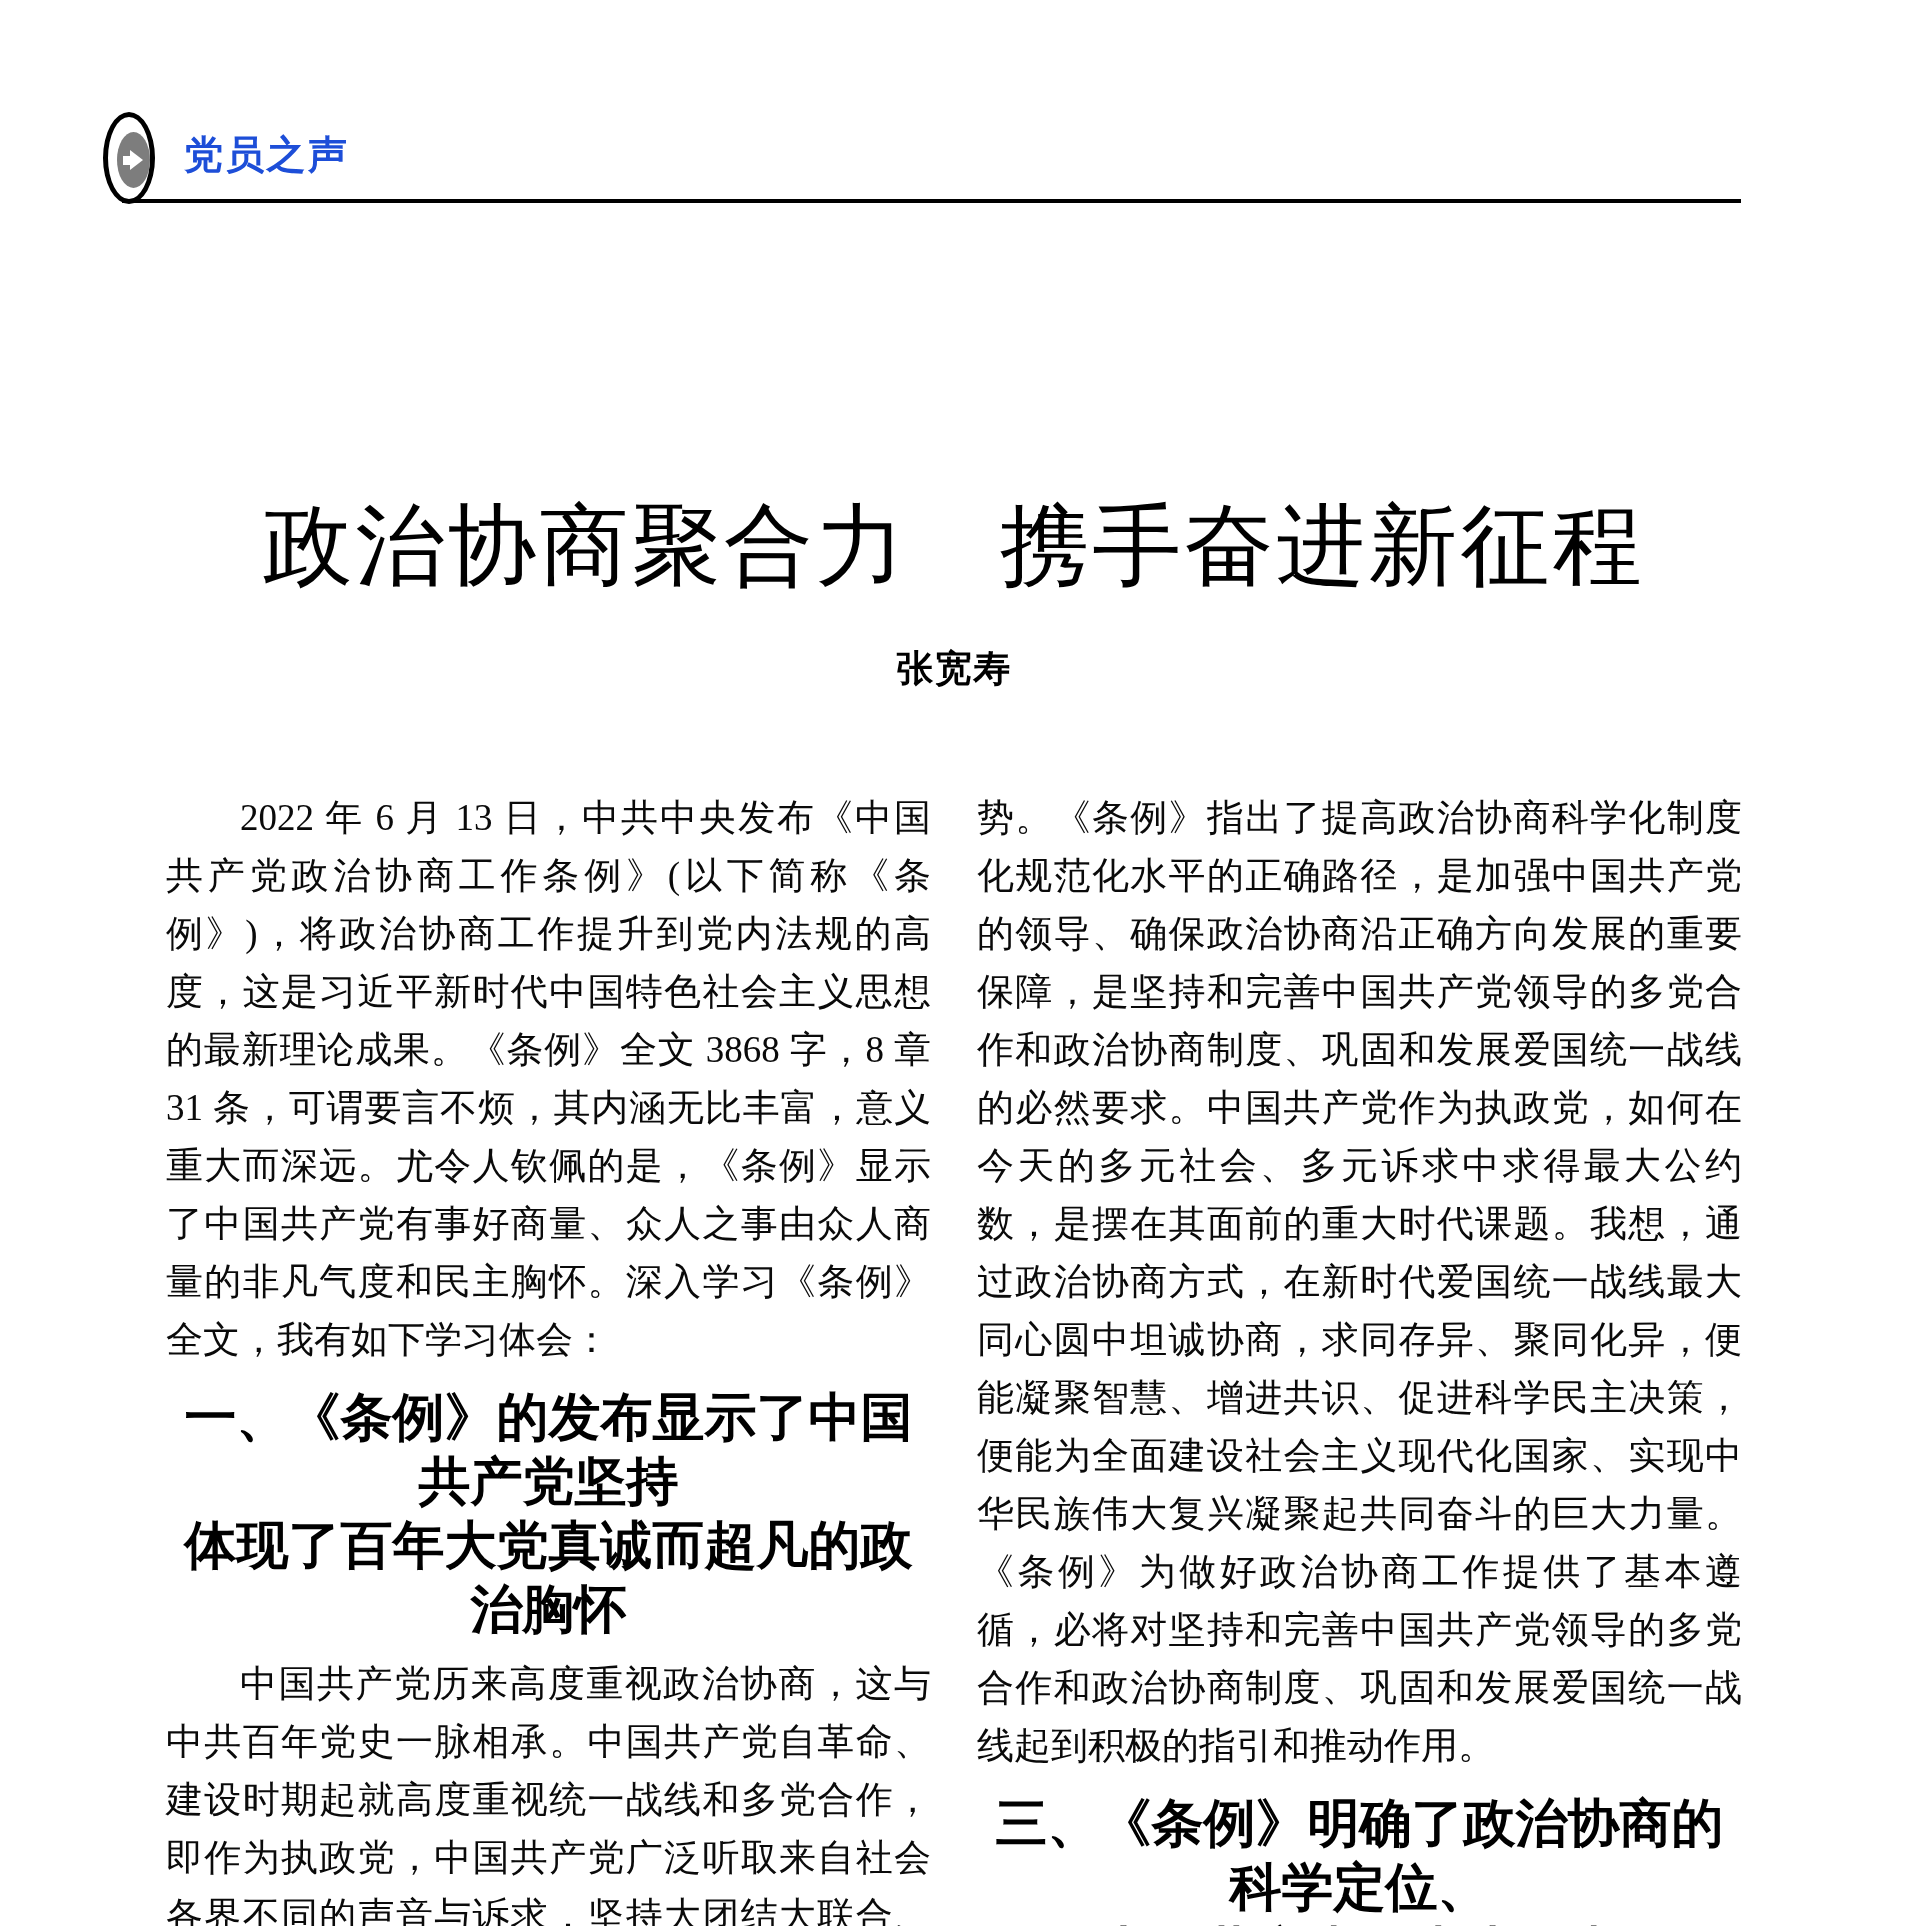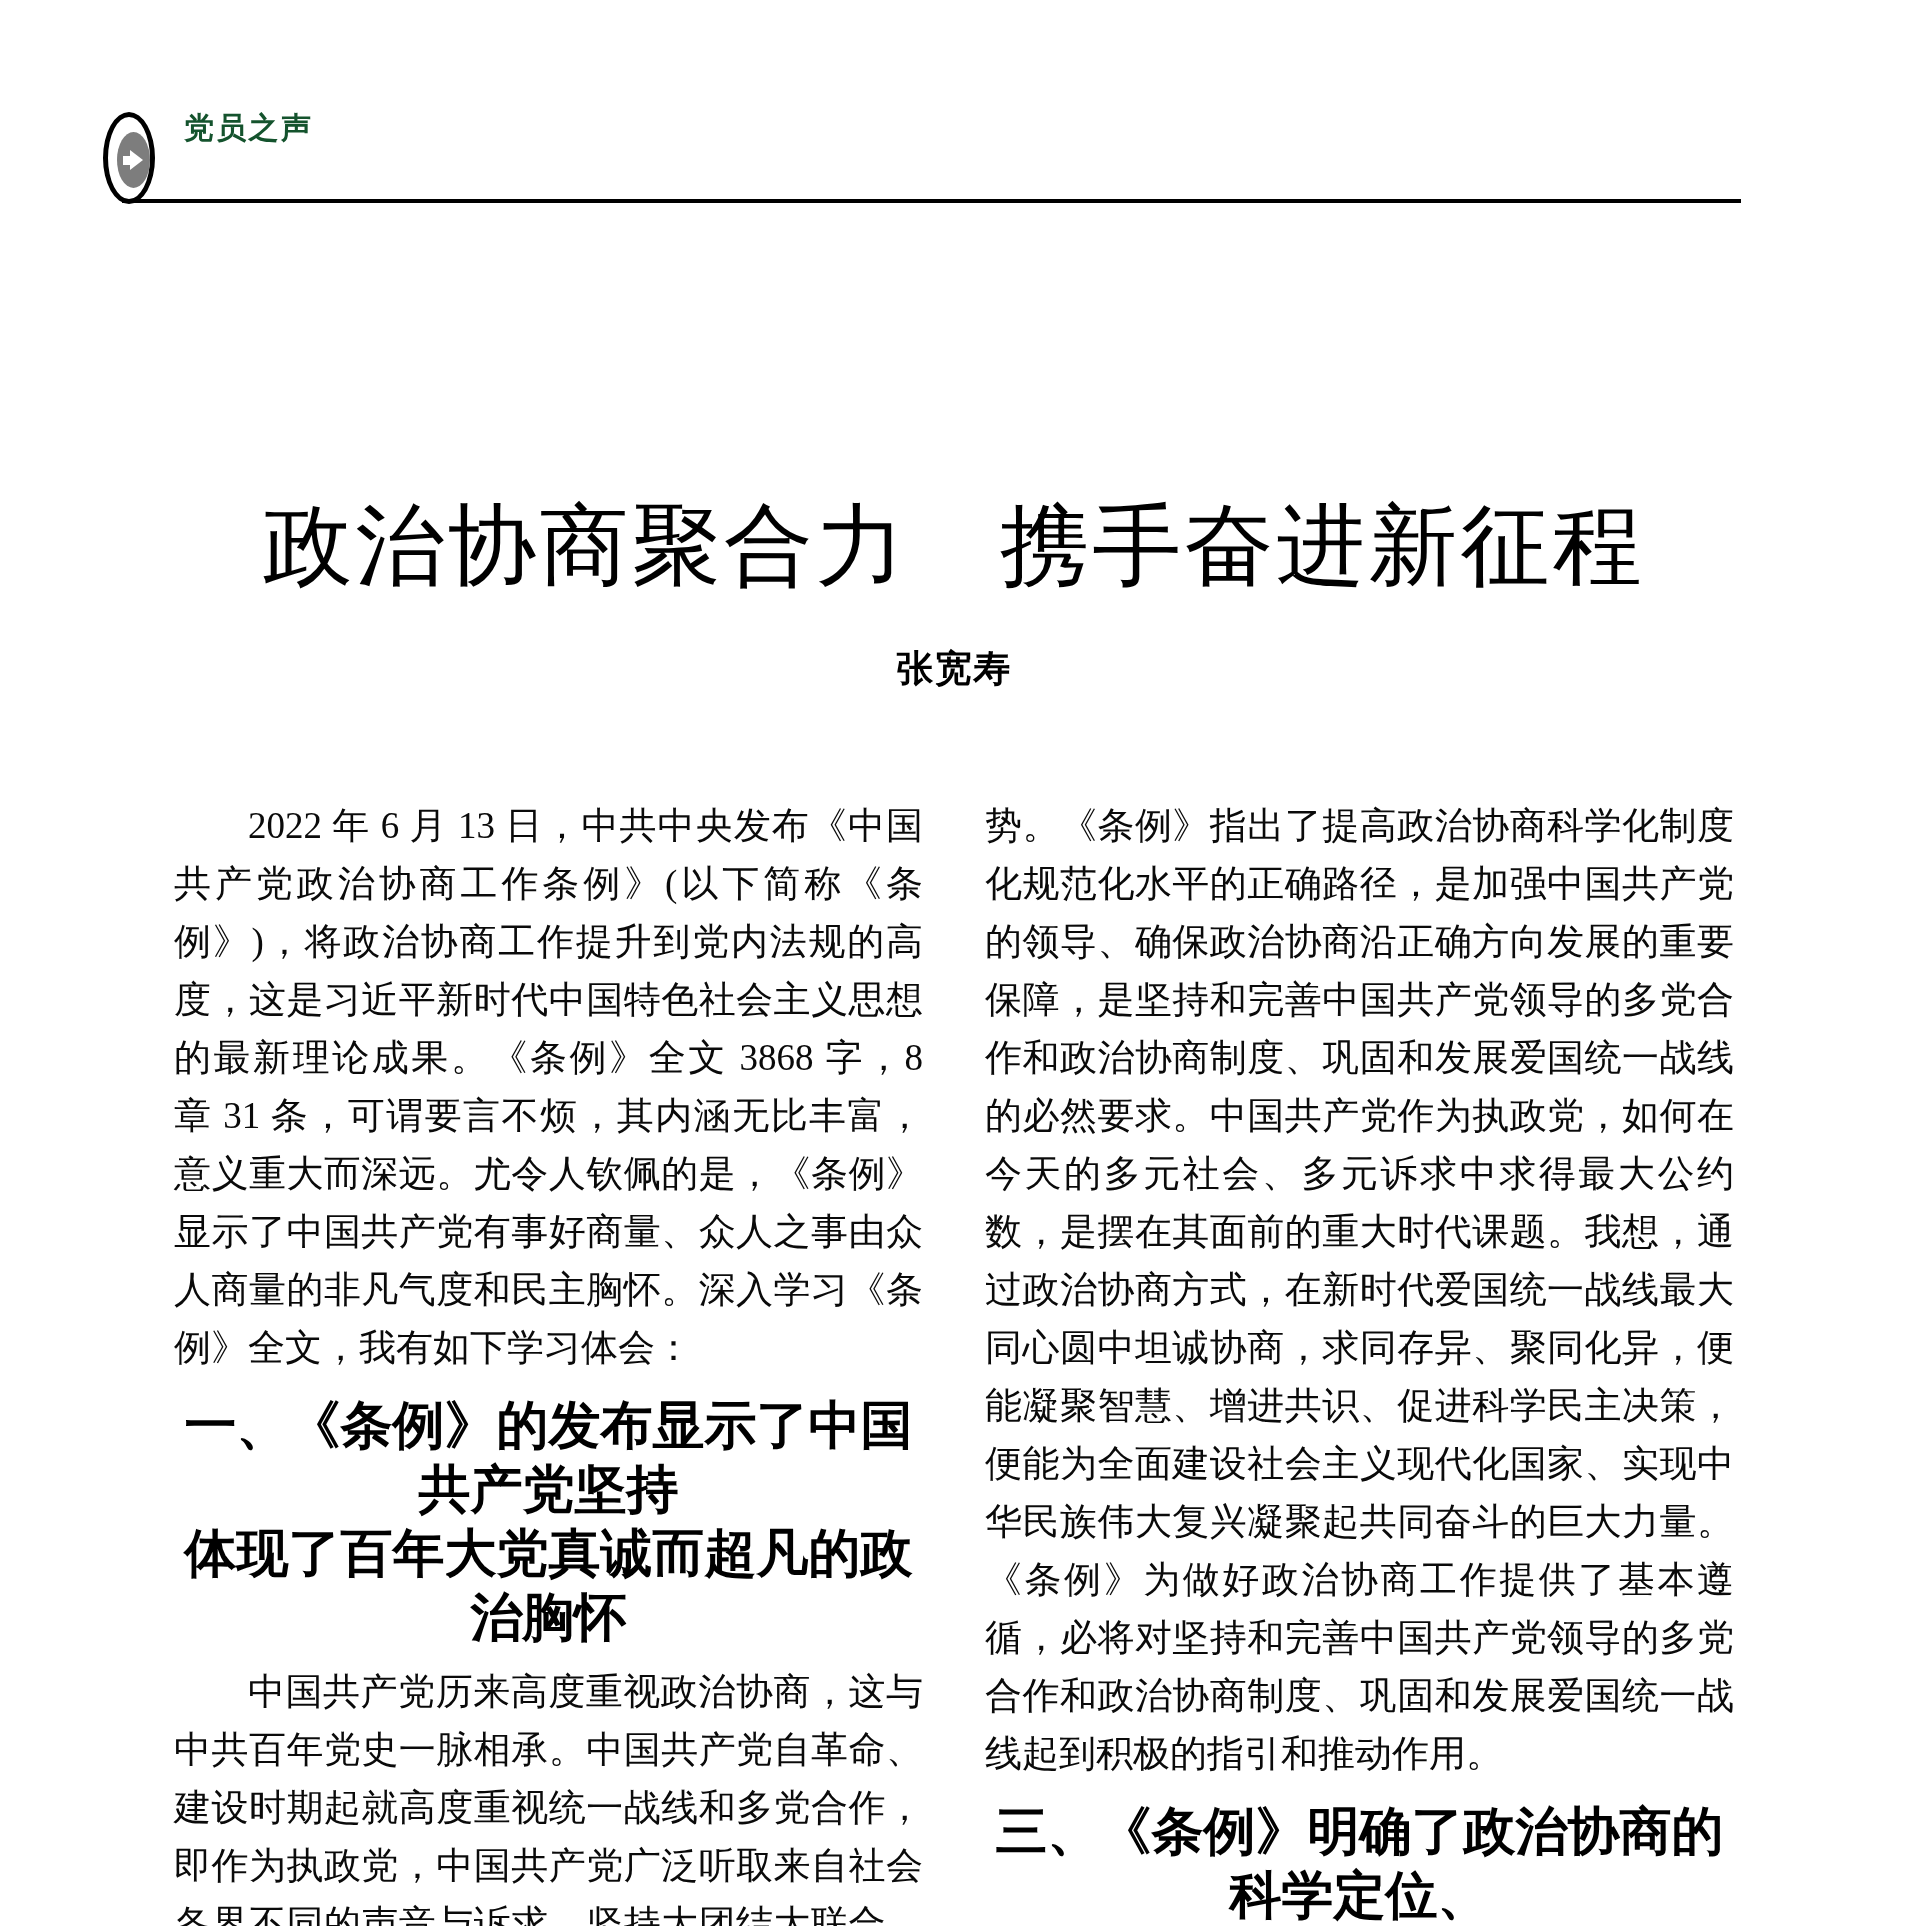--- a/index.html
+++ b/index.html
@@ -21,23 +21,23 @@
   }
   .mast-icon-inner{
     position:absolute;left:8.5px;top:15.4px;width:33px;height:56px;
     border-radius:50%;background:#7d7d7d;
     display:flex;align-items:center;justify-content:center;
   }
   .arrow{display:flex;align-items:center;}
   .arrow-bar{width:7.7px;height:9.2px;background:#fff;}
   .arrow-head{width:0;height:0;border-left:13px solid #fff;border-top:10.4px solid transparent;border-bottom:10.4px solid transparent;}
   .mast-label{
-    position:absolute;left:184px;top:108px;
+    position:absolute;left:184px;top:128px;
     font-family:"Liberation Sans","DejaVu Sans",sans-serif;
-    font-weight:700;font-size:30px;letter-spacing:2.3px;color:#14532d;
+    font-weight:700;font-size:39px;letter-spacing:2.3px;color:#1d4ed8;
   }
   .mast-rule{
     position:absolute;left:122px;top:199px;width:1619px;height:3.5px;background:#000;
   }
 
   
   .title{
     position:absolute;left:166px;top:486px;width:1576px;
     text-align:center;
     font-family:"Liberation Sans","DejaVu Sans",sans-serif;
@@ -51,21 +51,21 @@
     font-weight:700;font-size:37px;letter-spacing:1.5px;color:#000;
   }
 
   
   .columns{
     position:absolute;left:166px;top:789px;width:1576px;
     display:flex;gap:46px;
   }
   .col{width:765px;}
   .col p{
-    margin:8px;font-size:37px;line-height:58px;
+    margin:0;font-size:37px;line-height:58px;
     text-align:justify;text-justify:inter-ideograph;
     color:#0a0a0a;
   }
   .col p.indent{text-indent:2em;}
   .sec-heading{
     margin:16px 0 14px 0;
     font-family:"Liberation Sans","DejaVu Sans",sans-serif;
     font-weight:700;font-size:52px;line-height:64px;
     text-align:center;color:#000;
   }

